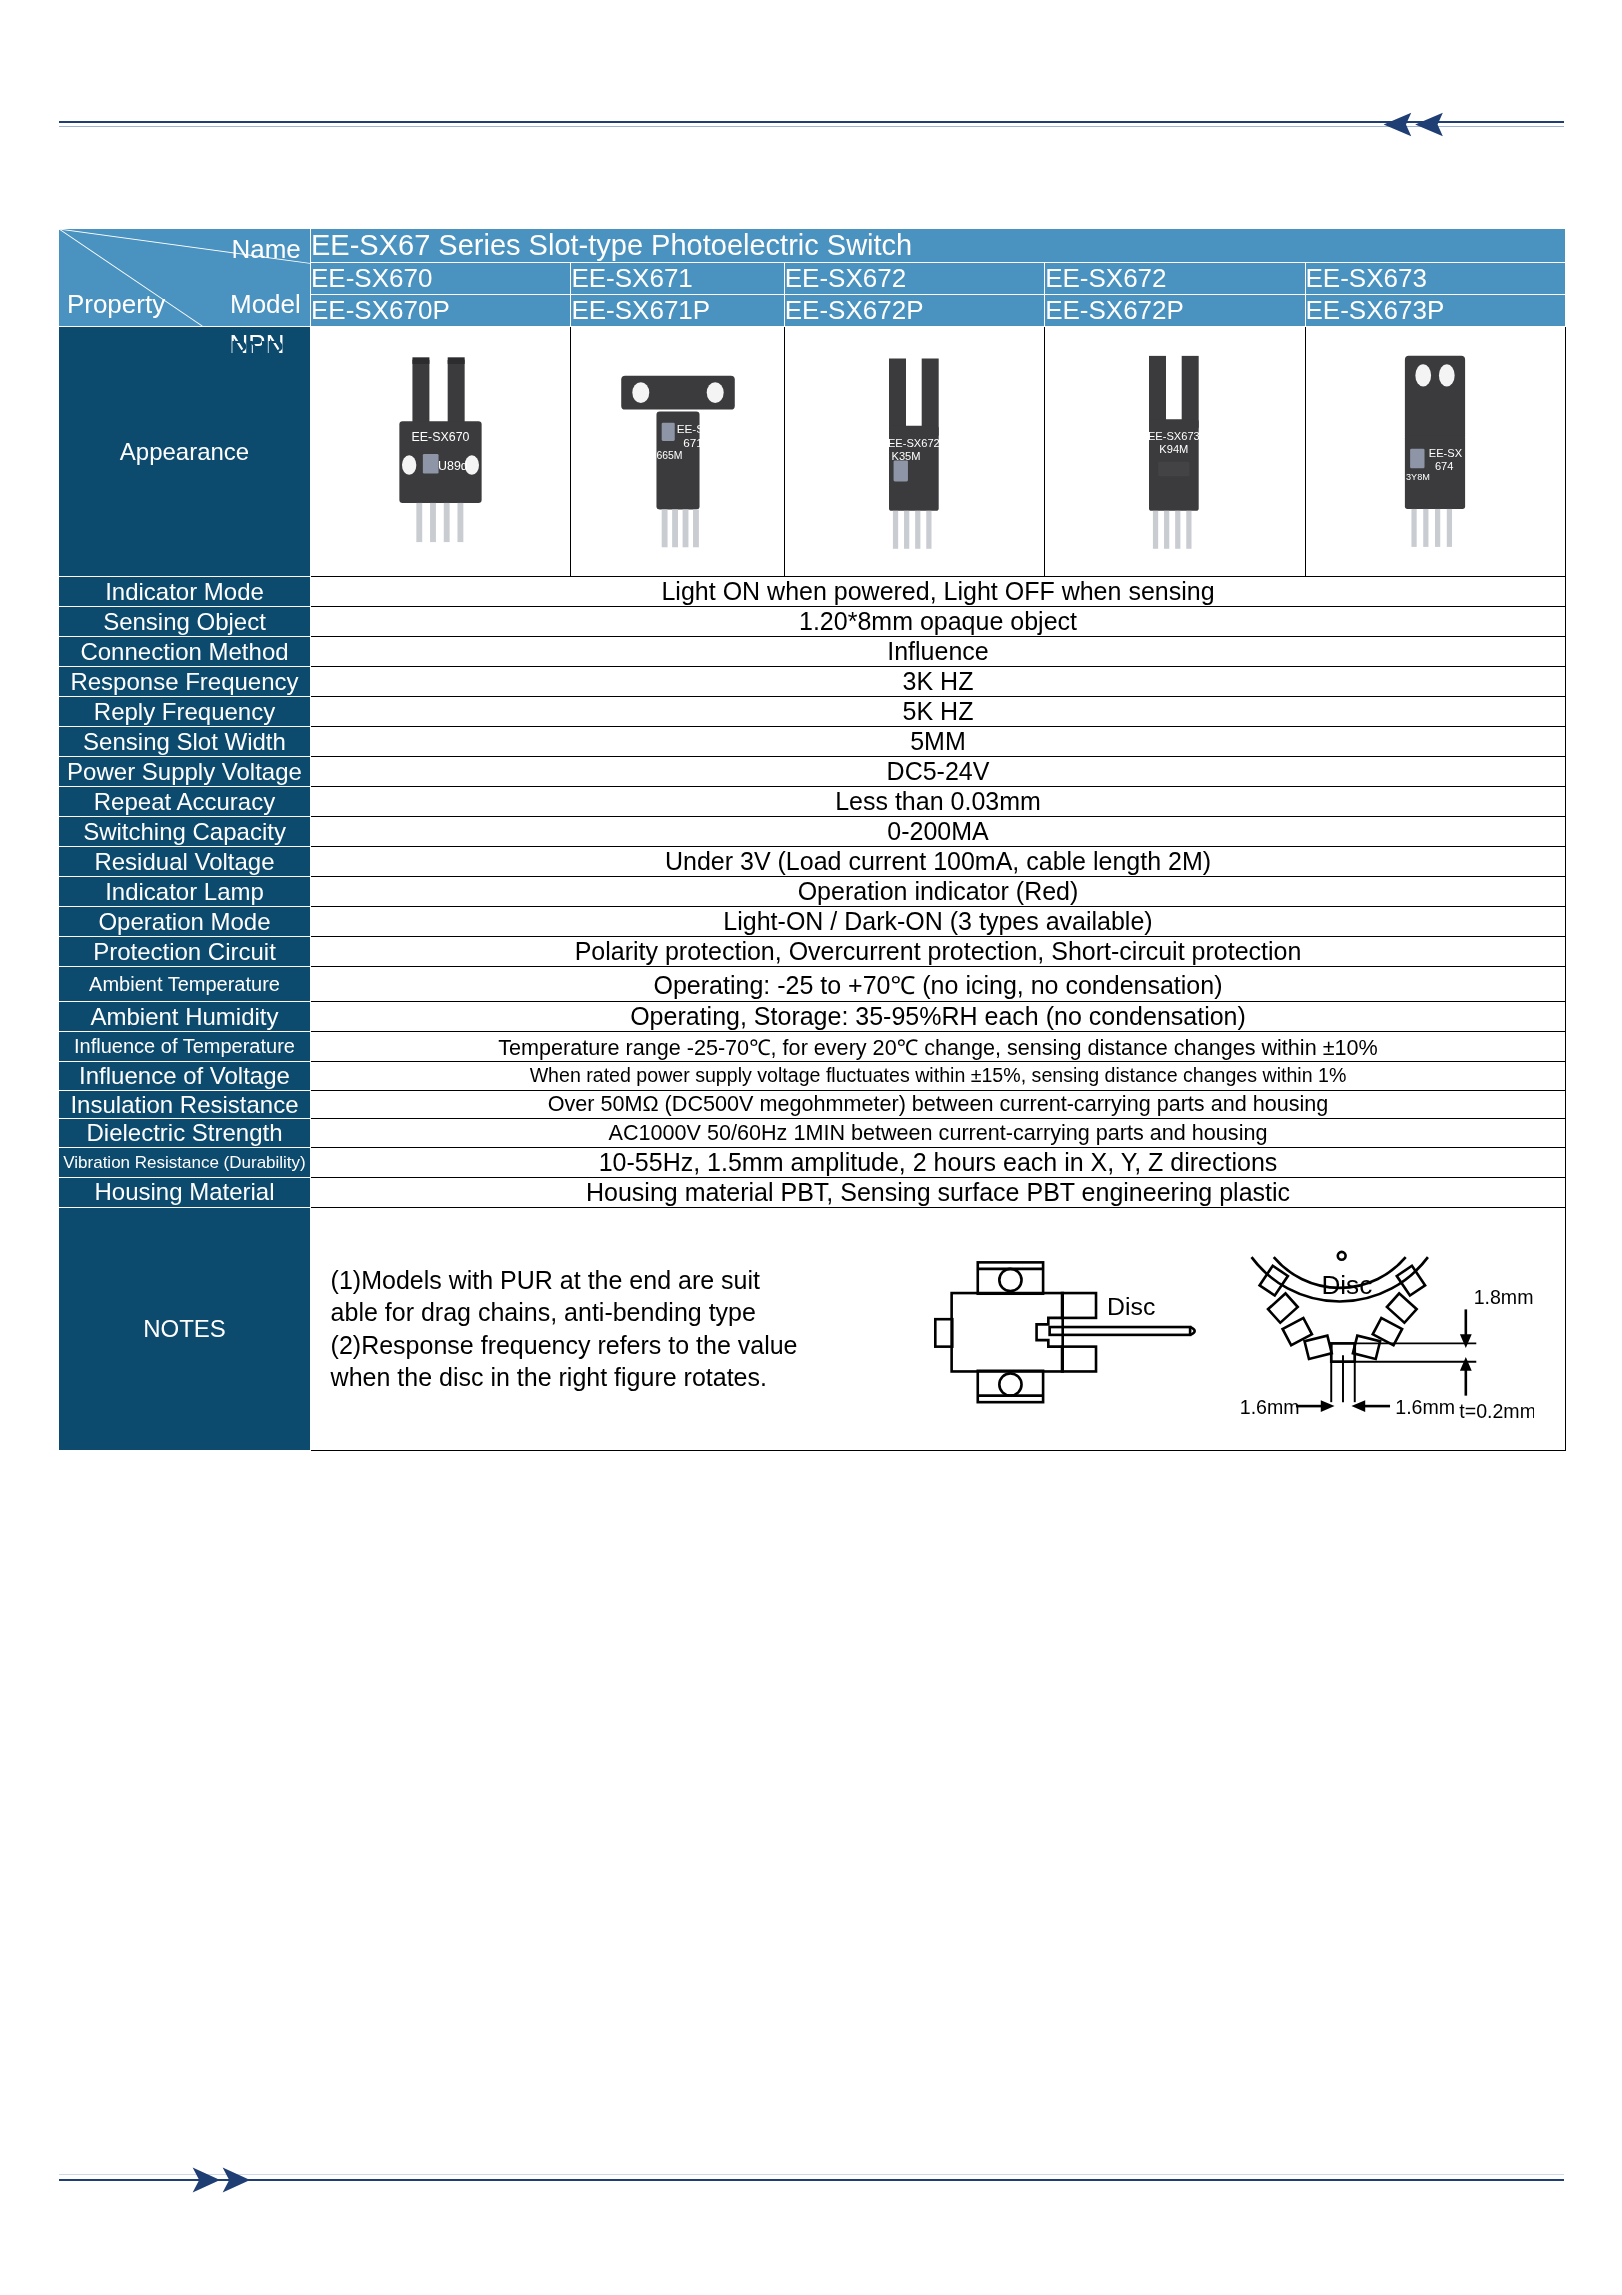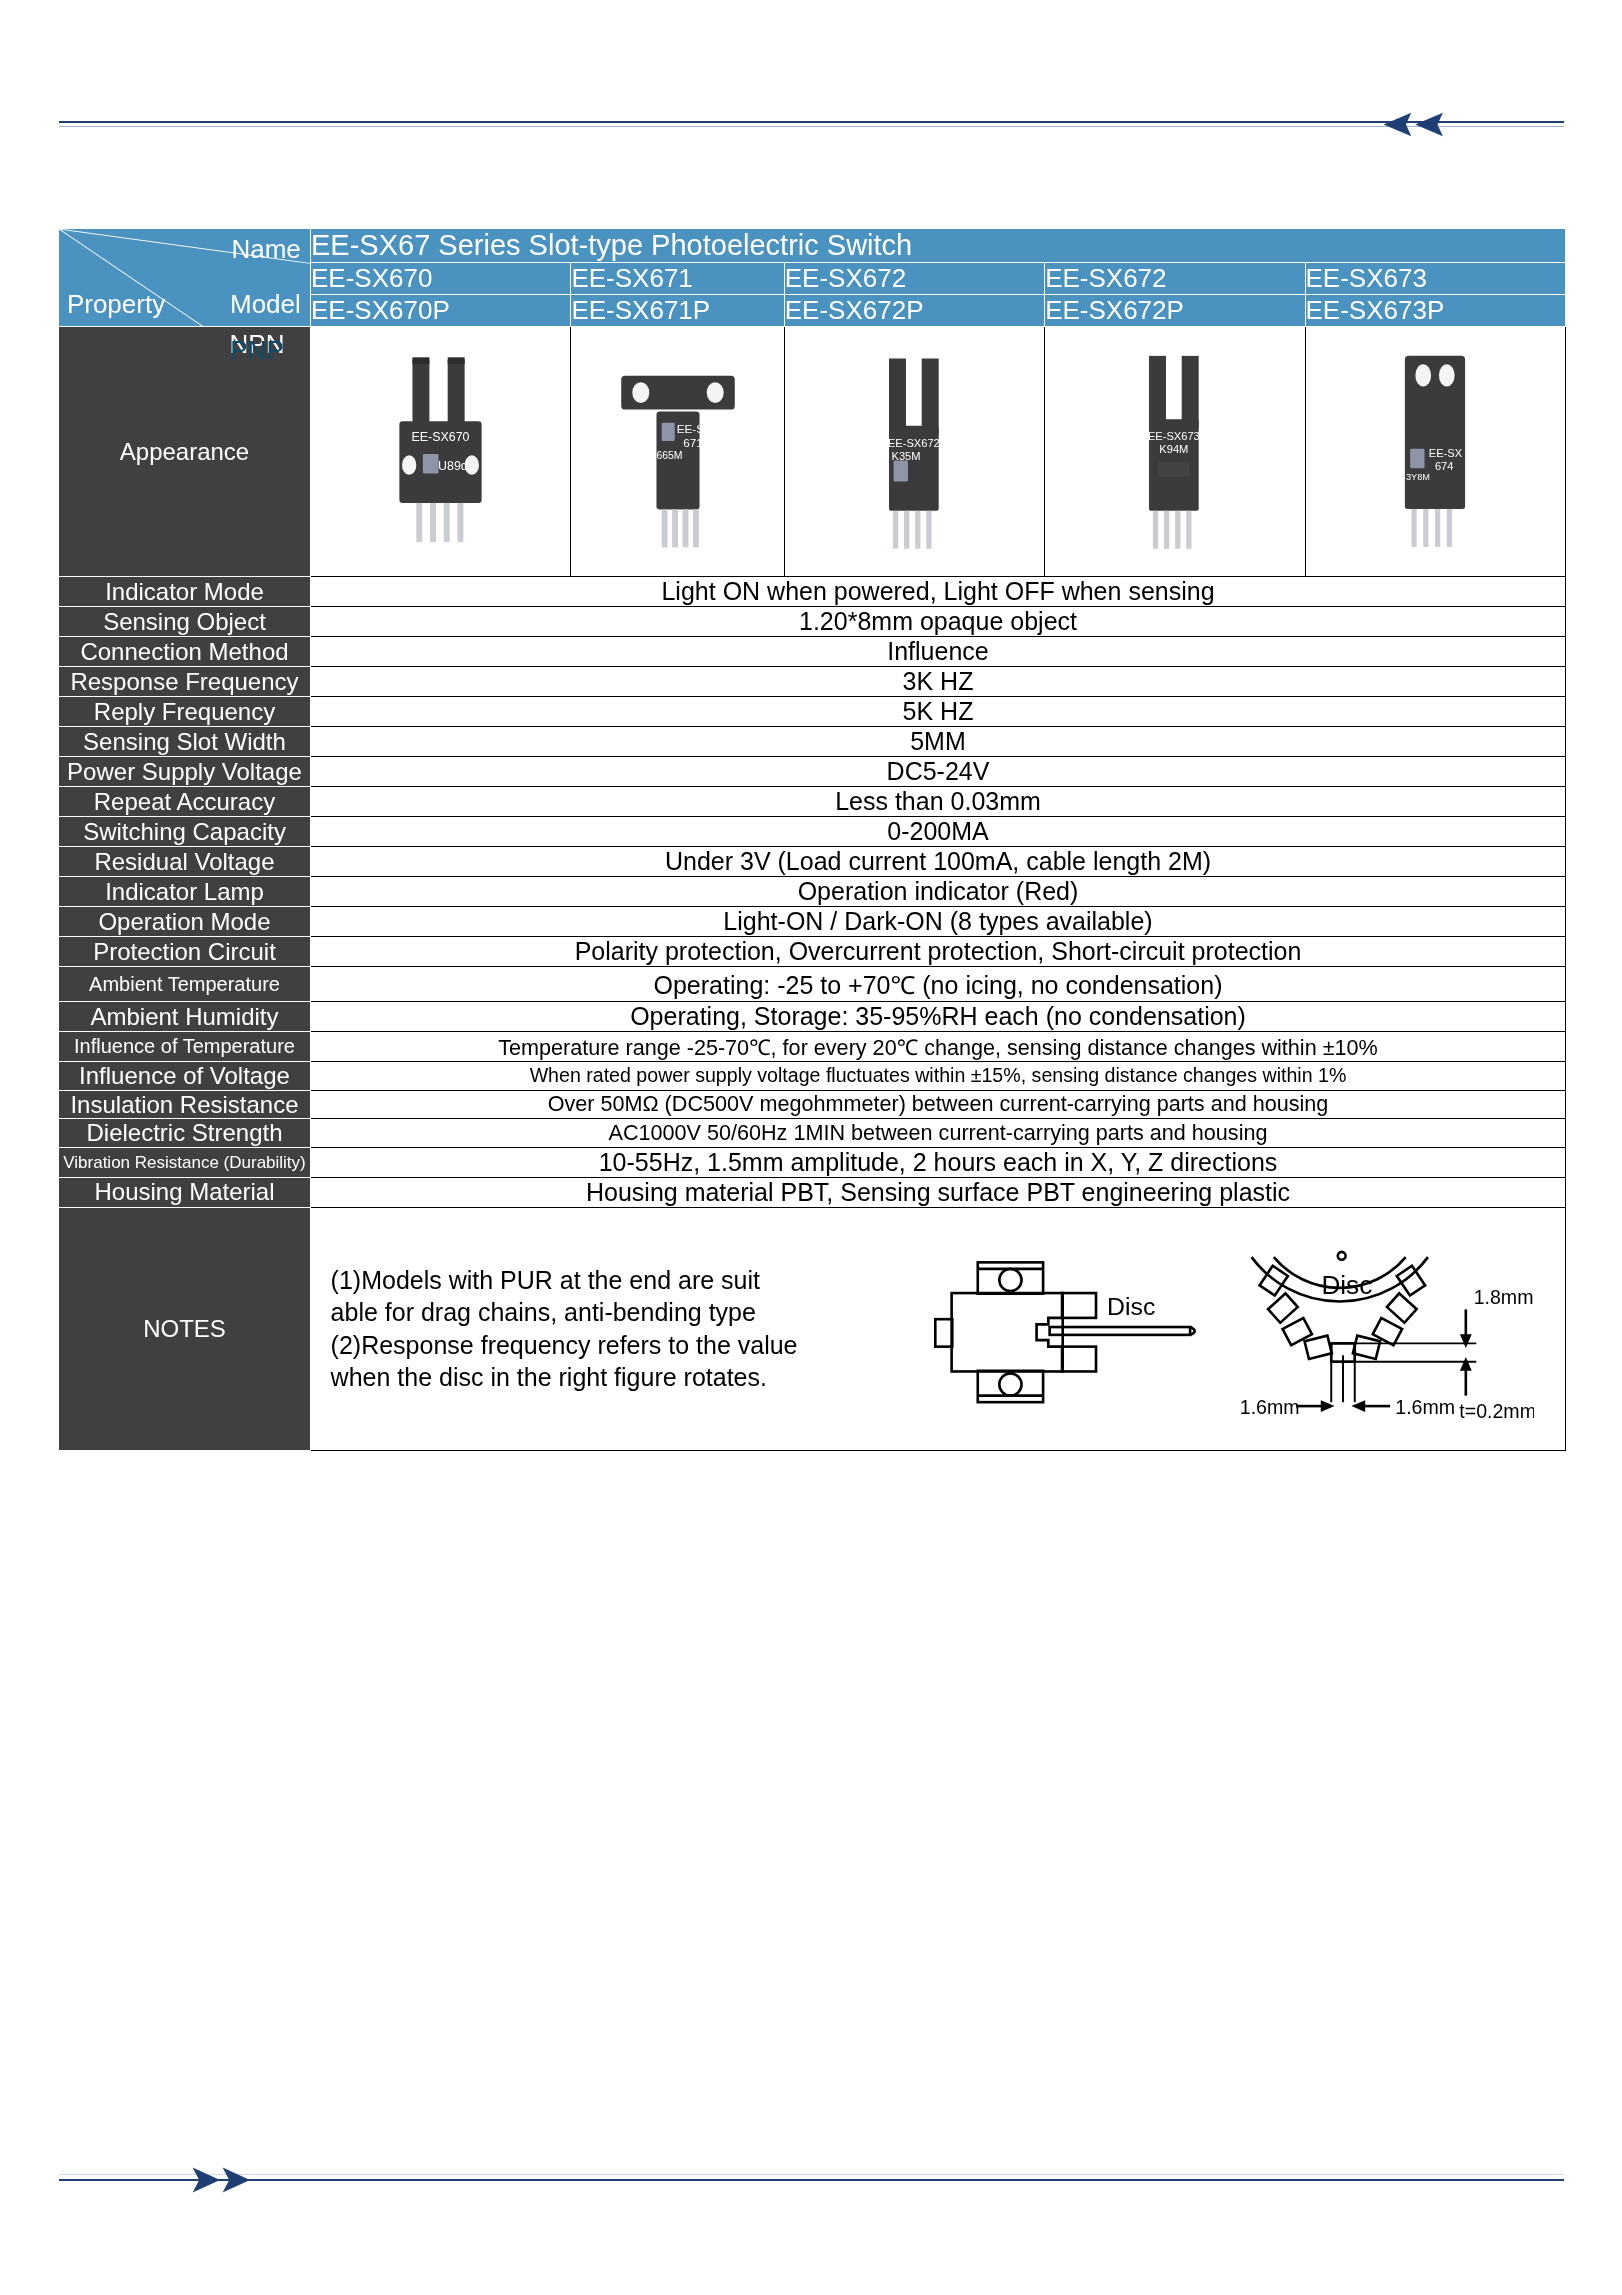--- a/index.html
+++ b/index.html
@@ -59,21 +59,21 @@
     width: 1508px;
     table-layout: fixed;
   }
   table.spec td {
     padding: 0;
     vertical-align: middle;
   }
 
   
   .lbl {
-    background: #404040;
+    background: #0c4a6e;
     color: #ffffff;
     text-align: center;
     border: 0.7px solid #ffffff;
     font-size: 24px;
     line-height: 1.15;
     padding: 2.6px 3.9px;
   }
   .lbl.sm { font-size: 20px; }
   .lbl.xs { font-size: 17px; }
 
@@ -402,21 +402,21 @@
         <tr>
           <td class="lbl" colspan="2">Residual Voltage</td>
           <td class="val" colspan="5">Under 3V (Load current 100mA, cable length 2M)</td>
         </tr>
         <tr>
           <td class="lbl" colspan="2">Indicator Lamp</td>
           <td class="val" colspan="5">Operation indicator (Red)</td>
         </tr>
         <tr>
           <td class="lbl" colspan="2">Operation Mode</td>
-          <td class="val" colspan="5">Light-ON / Dark-ON (8 types available)</td>
+          <td class="val" colspan="5">Light-ON / Dark-ON (3 types available)</td>
         </tr>
         <tr>
           <td class="lbl" colspan="2">Protection Circuit</td>
           <td class="val" colspan="5">Polarity protection, Overcurrent protection, Short-circuit protection</td>
         </tr>
         <tr>
           <td class="lbl sm" colspan="2">Ambient Temperature</td>
           <td class="val" colspan="5">Operating: -25 to +70℃ (no icing, no condensation)</td>
         </tr>
         <tr>

